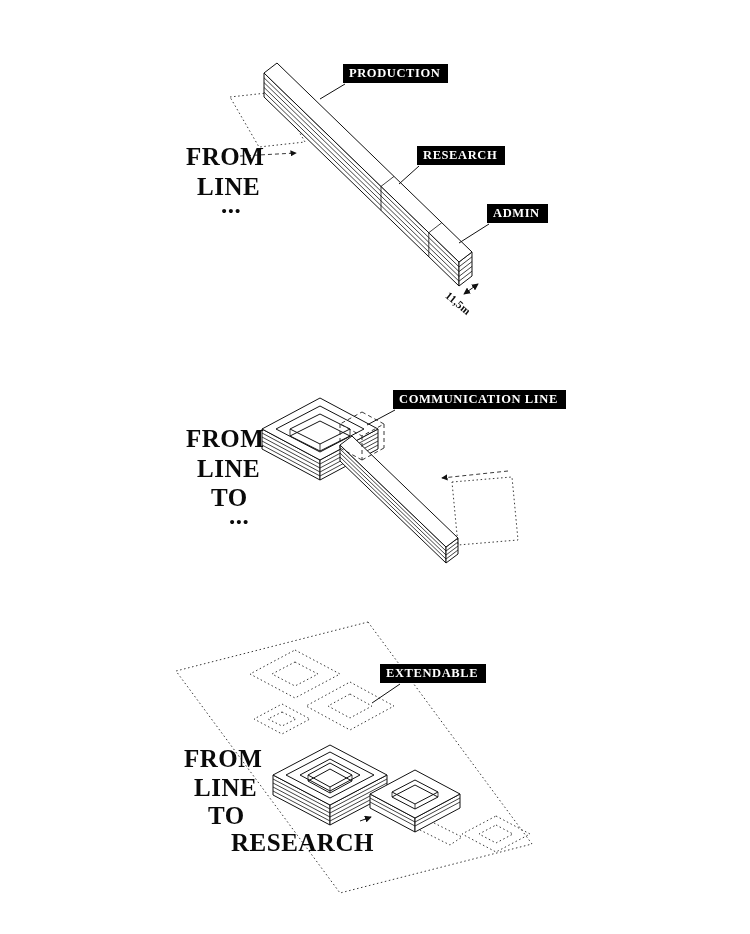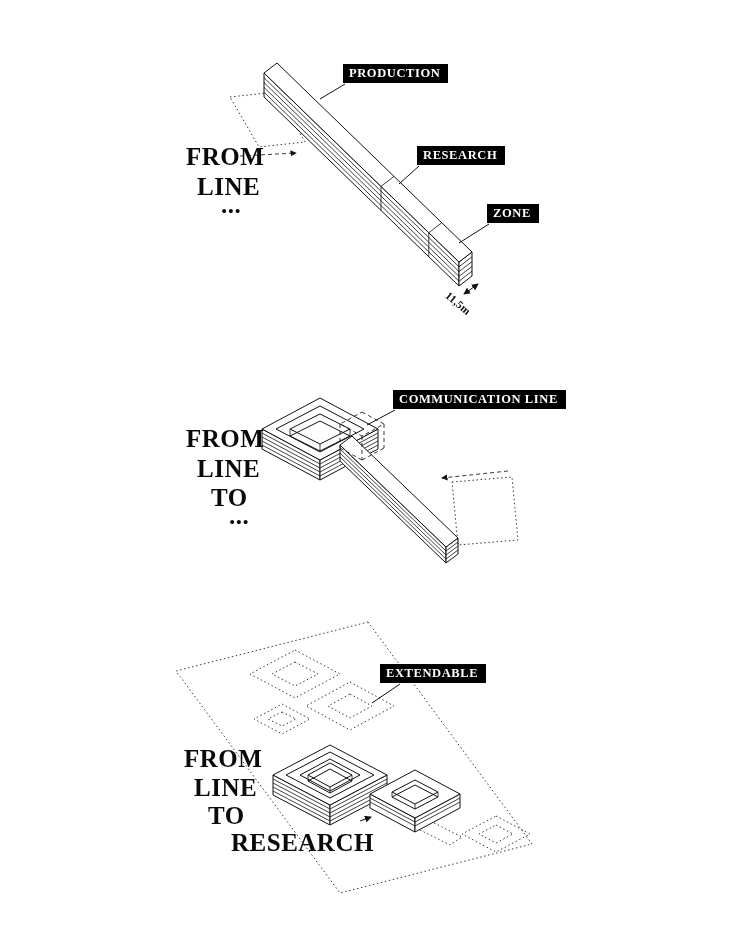--- a/index.html
+++ b/index.html
@@ -183,21 +183,21 @@
       </g>
 
       <line class="leader" x1="360" y1="821" x2="371" y2="817" marker-end="url(#arr)"></line>
 
       <line class="leader" x1="400" y1="684" x2="372" y2="703"></line>
     </g>
   </svg>
 
   <div class="chip" style="left:343px;top:64px">PRODUCTION</div>
   <div class="chip" style="left:417px;top:146px">RESEARCH</div>
-  <div class="chip" style="left:487px;top:204px">ZONE</div>
+  <div class="chip" style="left:487px;top:204px">ADMIN</div>
   <div class="chip" style="left:393px;top:390px">COMMUNICATION LINE</div>
   <div class="chip" style="left:380px;top:664px">EXTENDABLE</div>
 
   <div class="dim">11,5m</div>
 
   <div>
     <div class="cap" style="left:186px;top:146px">FROM</div>
     <div class="cap" style="left:197px;top:176px">LINE</div>
     <div class="cap" style="left:221px;top:194px">...</div>
   </div>

